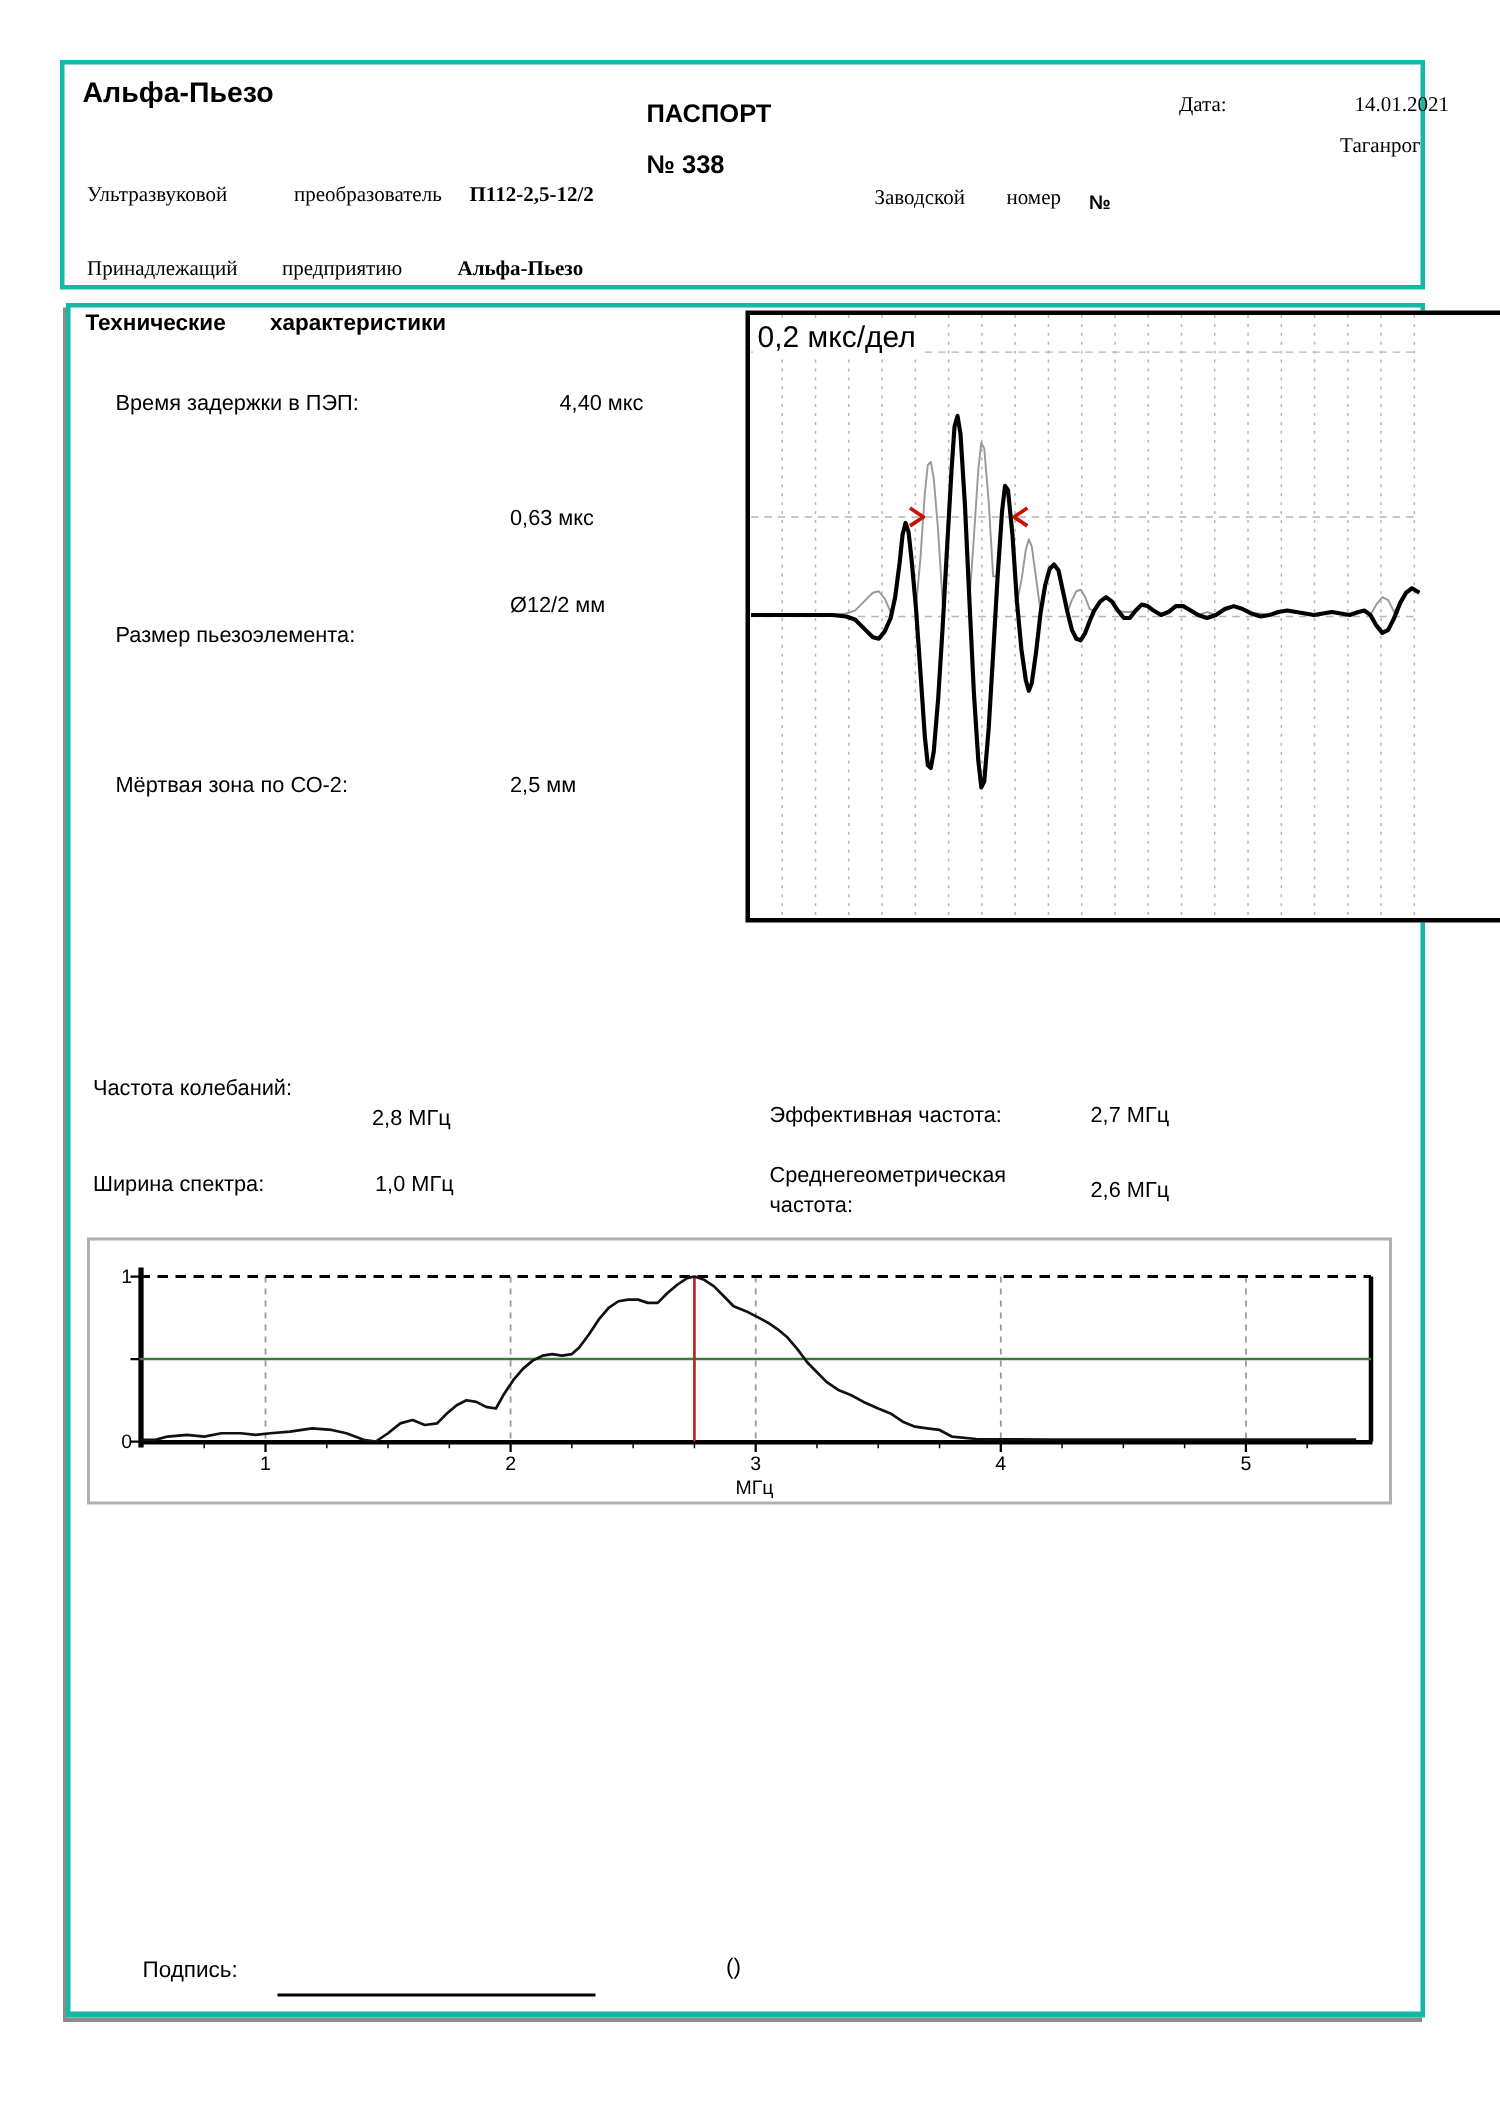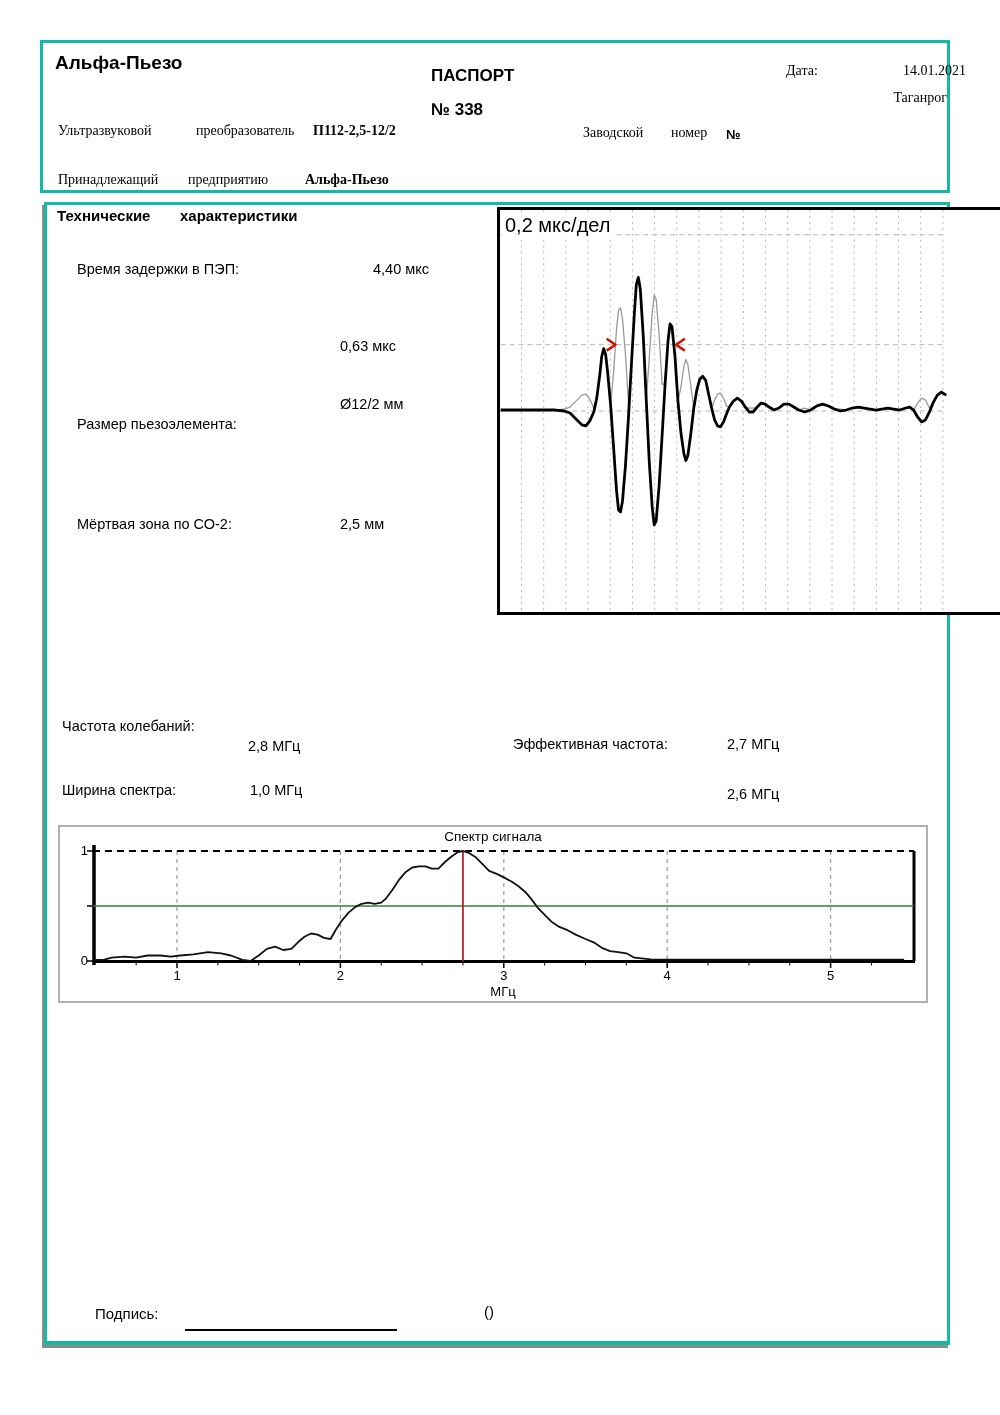--- a/index.html
+++ b/index.html
@@ -102,24 +102,25 @@
 
   <span class="abs t145" style="left:62px;top:718px;">Частота колебаний:</span>
   <span class="abs t145" style="left:248px;top:738px;">2,8 МГц</span>
 
   <span class="abs t145" style="left:62px;top:782px;">Ширина спектра:</span>
   <span class="abs t145" style="left:250px;top:782px;">1,0 МГц</span>
 
   <span class="abs t145" style="left:513px;top:736px;">Эффективная частота:</span>
   <span class="abs t145" style="left:727px;top:736px;">2,7 МГц</span>
 
+  <span class="abs t145 ml" style="left:513px;top:774px;">Среднегеометрическая
+частота:</span>
   <span class="abs t145" style="left:727px;top:786px;">2,6 МГц</span>
 
   <div class="spec-box" id="spec-box">
-    <div class="spec-title">Спектр сигнала</div>
     <svg id="spec-svg" width="866" height="174" viewBox="0 0 866 174" style="position:absolute;left:0;top:0;">
         <line x1="117" y1="24" x2="117" y2="134" stroke="#999999" stroke-width="1.2" stroke-dasharray="4 4"></line>
         <line x1="280.4" y1="24" x2="280.4" y2="134" stroke="#999999" stroke-width="1.2" stroke-dasharray="4 4"></line>
         <line x1="443.8" y1="24" x2="443.8" y2="134" stroke="#999999" stroke-width="1.2" stroke-dasharray="4 4"></line>
         <line x1="607.2" y1="24" x2="607.2" y2="134" stroke="#999999" stroke-width="1.2" stroke-dasharray="4 4"></line>
         <line x1="770.6" y1="24" x2="770.6" y2="134" stroke="#999999" stroke-width="1.2" stroke-dasharray="4 4"></line>
         <line x1="33" y1="24" x2="854" y2="24" stroke="#000" stroke-width="2" stroke-dasharray="7 5"></line>
         <line x1="33" y1="134.5" x2="855" y2="134.5" stroke="#000" stroke-width="3"></line>
         <line x1="34" y1="18" x2="34" y2="138" stroke="#000" stroke-width="3.5"></line>
         <line x1="854" y1="24" x2="854" y2="134" stroke="#000" stroke-width="3"></line>

